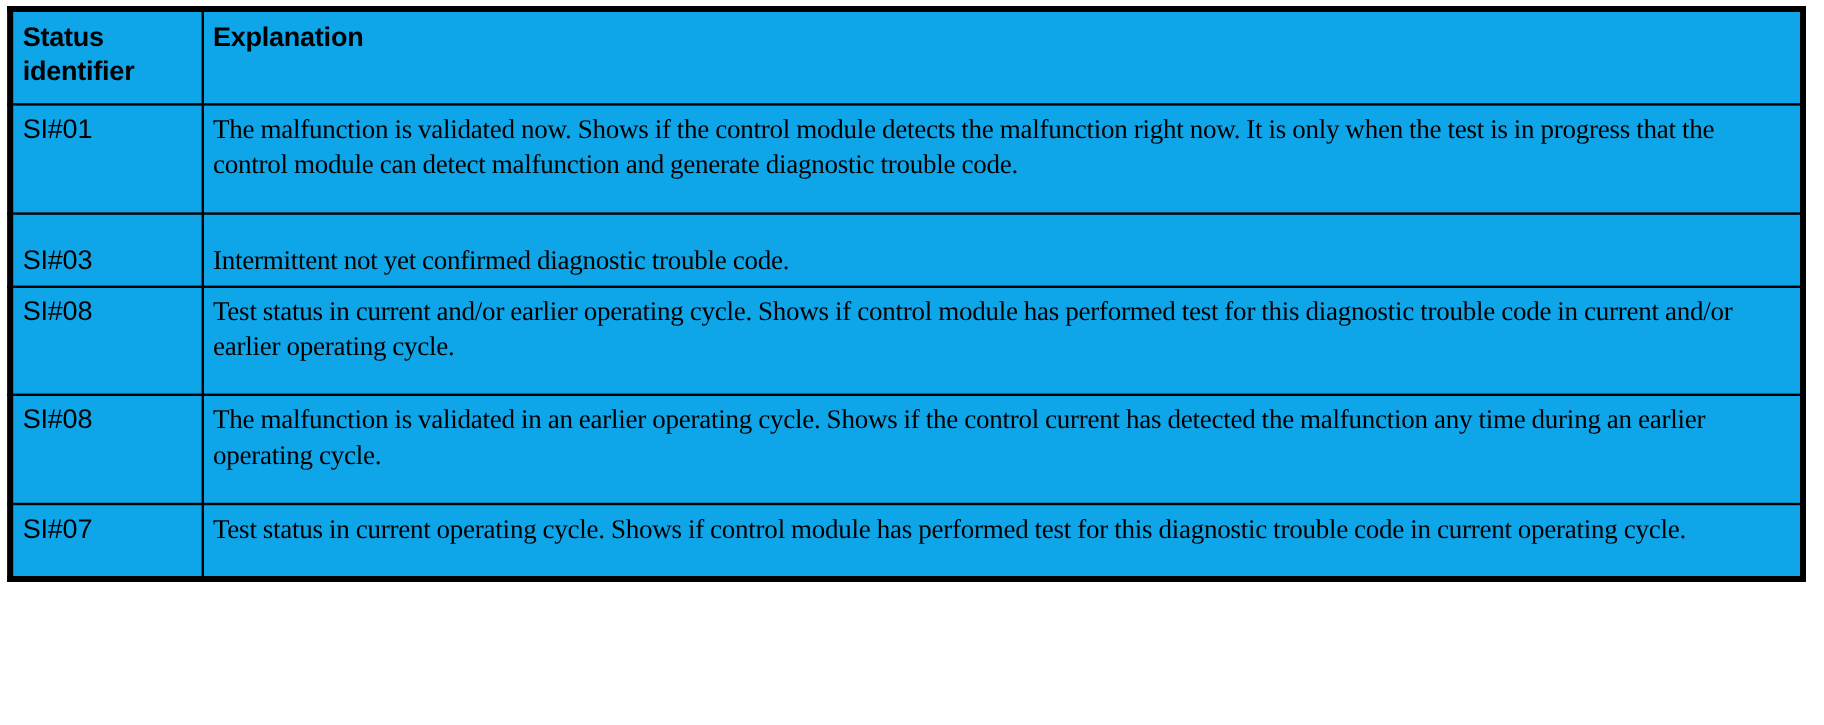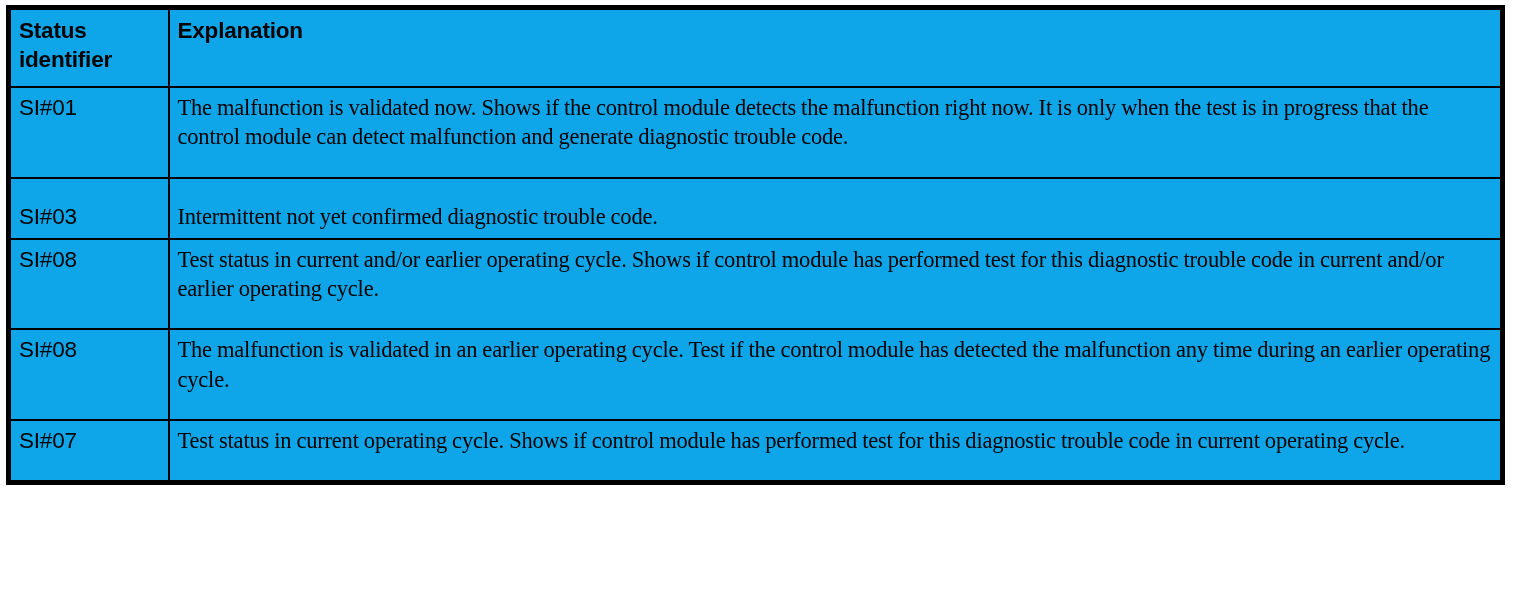--- a/index.html
+++ b/index.html
@@ -115,21 +115,21 @@
       </tr>
 
 
       <tr class="row-2line">
         <td class="cell-id">SI#08</td>
         <td class="cell-exp">Test status in current and/or earlier operating cycle. Shows if control module has performed test for this diagnostic trouble code in current and/or earlier operating cycle.</td>
       </tr>
 
       <tr class="row-2line">
         <td class="cell-id">SI#08</td>
-        <td class="cell-exp">The malfunction is validated in an earlier operating cycle. Test if the control module has detected the malfunction any time during an earlier operating cycle.</td>
+        <td class="cell-exp">The malfunction is validated in an earlier operating cycle. Shows if the control current has detected the malfunction any time during an earlier operating cycle.</td>
       </tr>
 
       <tr class="row-2line">
         <td class="cell-id">SI#07</td>
         <td class="cell-exp">Test status in current operating cycle. Shows if control module has performed test for this diagnostic trouble code in current operating cycle.</td>
       </tr>
 
 
     </tbody>
   </table>

